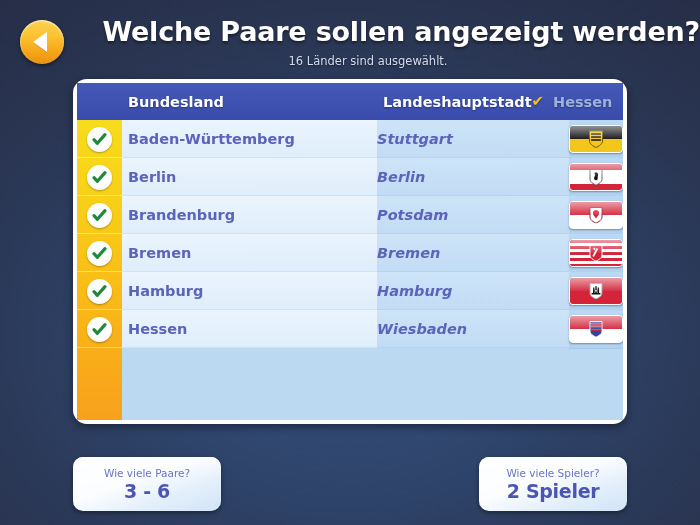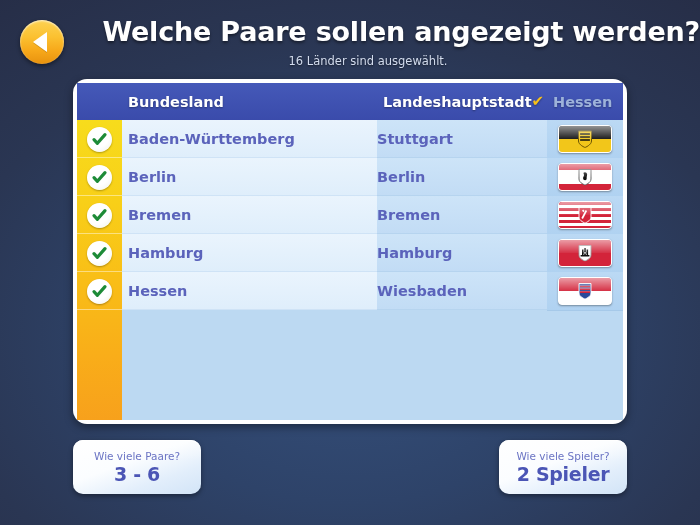--- a/index.html
+++ b/index.html
@@ -73,25 +73,26 @@
   }
   .chk-circle svg{display:block;}
   .cell-land{
     width:255px;flex:none;height:100%;display:flex;align-items:center;padding-left:6px;
     box-sizing:border-box;
     color:#5b63bb;font-size:14.5px;font-weight:600;
     background:linear-gradient(180deg,#eaf4fd 0%,#dfeefb 100%);
     border-bottom:1px solid #cfe3f6;
   }
   .cell-city{
-    width:170px;flex:none;height:100%;display:flex;align-items:center;
+    width:192px;flex:none;height:100%;display:flex;align-items:center;
     box-sizing:border-box;
     color:#5b63bb;font-size:14.5px;font-weight:600;
     background:linear-gradient(180deg,#cde4f8 0%,#c2dcf5 100%);
     border-bottom:1px solid #b6d4ef;
+    font-style:italic;
   }
   .cell-wappen{
     flex:1;height:100%;display:flex;align-items:center;justify-content:center;
     background:linear-gradient(180deg,#bbd9f4 0%,#b0d2f1 100%);
     border-bottom:1px solid #a6c9e9;
   }
   
   #check-strip{
     position:absolute;left:0;top:0;width:45px;height:100%;z-index:1;
     background:linear-gradient(180deg,#f7dc1c 0%,#f8d018 26%,#f9bd17 54%,#f9ad19 78%,#f7a01c 100%);
@@ -111,25 +112,25 @@
     background:linear-gradient(180deg,rgba(255,255,255,.55) 0%,rgba(255,255,255,.06) 100%);
     z-index:5;pointer-events:none;
   }
   .flag .shield{
     position:absolute;left:50%;top:50%;transform:translate(-50%,-50%);z-index:4;
   }
 
   
   #btnbar{position:absolute;left:73px;top:440px;width:554px;display:flex;justify-content:space-between;}
   .opt-btn{
-    width:128px;height:54px;border-radius:10px;
+    width:148px;height:54px;border-radius:10px;
     background:linear-gradient(160deg,#ffffff 0%,#fbfdff 42%,#e2eefb 72%,#d2e4f7 100%);
     box-shadow:0 2px 5px rgba(0,0,0,.4), inset 0 1px 0 rgba(255,255,255,.9);
     display:flex;flex-direction:column;align-items:center;justify-content:center;
-    cursor:pointer;position:relative;overflow:hidden;box-sizing:border-box;
+    cursor:pointer;position:relative;overflow:hidden;box-sizing:border-box;margin-top:17px;
   }
   .opt-btn::after{
     content:"";position:absolute;left:-10%;top:-40%;width:120%;height:85%;
     background:linear-gradient(180deg,rgba(255,255,255,.85),rgba(255,255,255,0));
     transform:rotate(-4deg);pointer-events:none;
   }
   .opt-label{color:#6b74c4;font-size:10.5px;position:relative;z-index:2;margin-bottom:1px;}
   .opt-value{color:#4b55b5;font-size:19px;font-weight:bold;position:relative;z-index:2;letter-spacing:-.3px;}
 </style>
 </head>
@@ -206,20 +207,42 @@
         </div>
         <div class="row">
           <div class="cell-check">
       <div class="chk-circle">
         <svg width="17" height="17" viewBox="0 0 17 17">
                 <path d="M3 8.7l3.4 3.6L14 3.6" stroke="#1d8b37" stroke-width="3.2" fill="none" stroke-linecap="round" stroke-linejoin="round"></path>
               </svg>
       </div>
     </div>
     <div class="sep"></div>
+    <div class="cell-land">Brandenburg</div>
+    <div class="cell-city">Potsdam</div>
+    <div class="cell-wappen">
+      <div class="flag">
+              <div style="position:absolute;inset:0;background:linear-gradient(180deg,#d3243a 0%,#d3243a 50%,#ffffff 50%,#ffffff 100%)"></div>
+              <svg class="shield" width="14" height="17" viewBox="0 0 14 17">
+                <path d="M1 1h12v9.5c0 4-6 6-6 6S1 14.5 1 10.5z" fill="#fff" stroke="#8a1020" stroke-width=".9"></path>
+                <path d="M7 3.5c2 0 3.2 1.4 3.2 3 0 2.2-2 3.2-3.2 5.4-1.2-2.2-3.2-3.2-3.2-5.4 0-1.6 1.2-3 3.2-3z" fill="#d3243a"></path>
+              </svg>
+              <div class="gloss"></div>
+            </div>
+    </div>
+        </div>
+        <div class="row">
+          <div class="cell-check">
+      <div class="chk-circle">
+        <svg width="17" height="17" viewBox="0 0 17 17">
+                <path d="M3 8.7l3.4 3.6L14 3.6" stroke="#1d8b37" stroke-width="3.2" fill="none" stroke-linecap="round" stroke-linejoin="round"></path>
+              </svg>
+      </div>
+    </div>
+    <div class="sep"></div>
     <div class="cell-land">Bremen</div>
     <div class="cell-city">Bremen</div>
     <div class="cell-wappen">
       <div class="flag">
               <div style="position:absolute;inset:0;background:repeating-linear-gradient(180deg,#d3243a 0 3px,#ffffff 3px 6px)"></div>
               <div style="position:absolute;left:0;top:0;bottom:0;width:12px;background:repeating-linear-gradient(180deg,#d3243a 0 3px,#fff 3px 6px);background-size:6px 6px;z-index:3"></div>
               <svg class="shield" width="14" height="17" viewBox="0 0 14 17">
                 <path d="M1 1h12v9.5c0 4-6 6-6 6S1 14.5 1 10.5z" fill="#d3243a" stroke="#fff" stroke-width=".9"></path>
                 <path d="M7.6 3.4l1.5 1.1-4.2 8-1.5-1.1z" fill="#fff"></path>
                 <path d="M4 4.3l1.2-1.3 1.4 1.5-1.2 1.3z" fill="#fff"></path>

